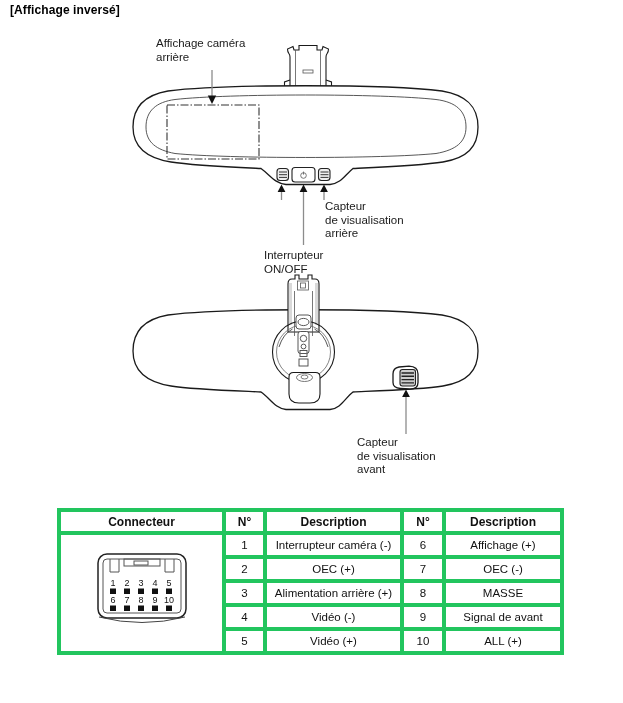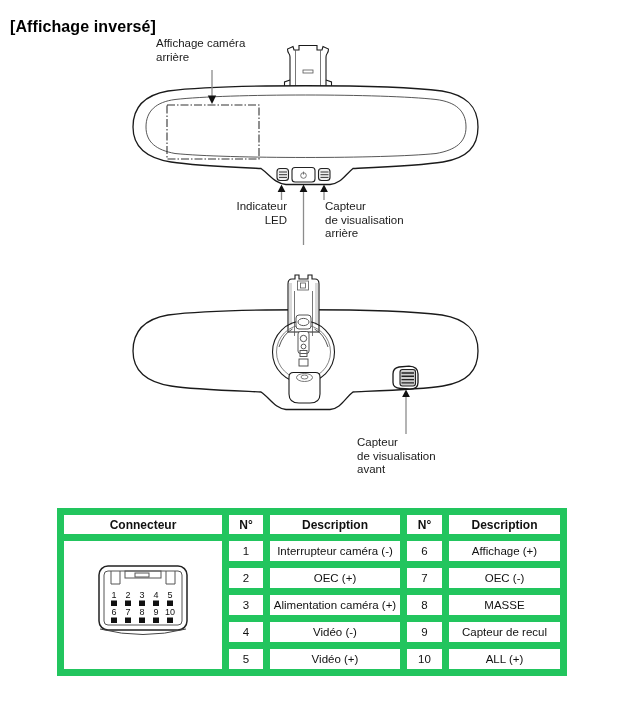--- a/index.html
+++ b/index.html
@@ -5,43 +5,43 @@
   html,body{margin:0;padding:0;background:#ffffff;}
   .page{
     position:relative;
     width:623px;height:703px;
     background:#ffffff;
     font-family:"Liberation Sans", sans-serif;
     color:#111;
     overflow:hidden;
   }
   .doc-title{
-    position:absolute;left:10px;top:18px;
-    font-size:16px;font-weight:bold;color:#000;
+    position:absolute;left:10px;top:3px;
+    font-size:12px;font-weight:bold;color:#000;
     letter-spacing:0.1px;
   }
   .diagram-svg{position:absolute;left:0;top:0;}
   .dlabel{
     position:absolute;
     font-size:11.5px;line-height:13.5px;color:#1a1a1a;
   }
   .dlabel span{display:block;}
   .center{text-align:left;}
   .right{text-align:right;}
   .left{text-align:left;}
   
   .pin-table-wrap{position:absolute;left:57px;top:508px;}
   table.pin-table{
     border-collapse:collapse;
     table-layout:fixed;
     width:503px;
     font-size:11.5px;
   }
   table.pin-table th, table.pin-table td{
-    border:7px solid #22c55e;
+    border:4px solid #22c55e;
     text-align:center;
     vertical-align:middle;
     padding:0 2px;
     overflow:hidden;
     white-space:nowrap;
   }
   table.pin-table{border:1.5px solid #111;}
   table.pin-table th{height:19px;font-size:12px;font-weight:bold;}
   table.pin-table td{height:20px;}
   td.connector-cell{background:#fff;}
@@ -177,31 +177,31 @@
         <polygon points="402.1,397 409.9,397 406,389.5" fill="#111"></polygon>
       </g>
     </g>
   </svg>
 
   <div class="dlabel center" style="left:156px;top:37px;width:113px;">
     <span>Affichage caméra</span>
     <span>arrière</span>
   </div>
 
-  <div class="dlabel right" style="left:217px;top:200px;width:70px;">
-    <span>Indicateur</span>
-    <span>LED</span>
-  </div>
 
   <div class="dlabel left" style="left:325px;top:200px;width:95px;">
     <span>Capteur</span>
     <span>de visualisation</span>
     <span>arrière</span>
   </div>
 
+  <div class="dlabel center" style="left:264px;top:249px;width:80px;">
+    <span>Interrupteur</span>
+    <span>ON/OFF</span>
+  </div>
 
   <div class="dlabel center" style="left:357px;top:436px;width:100px;">
     <span>Capteur</span>
     <span>de visualisation</span>
     <span>avant</span>
   </div>
 
   <div class="pin-table-wrap">
     <table class="pin-table">
       <colgroup>
@@ -268,29 +268,29 @@
           <td>Affichage (+)</td>
         </tr>
         <tr>
           <td>2</td>
           <td>OEC (+)</td>
           <td>7</td>
           <td>OEC (-)</td>
         </tr>
         <tr>
           <td>3</td>
-          <td>Alimentation caméra (+)</td>
+          <td>Alimentation arrière (+)</td>
           <td>8</td>
           <td>MASSE</td>
         </tr>
         <tr>
           <td>4</td>
           <td>Vidéo (-)</td>
           <td>9</td>
-          <td>Capteur de recul</td>
+          <td>Signal de avant</td>
         </tr>
         <tr>
           <td>5</td>
           <td>Vidéo (+)</td>
           <td>10</td>
           <td>ALL (+)</td>
         </tr>
       </tbody>
     </table>
   </div>

